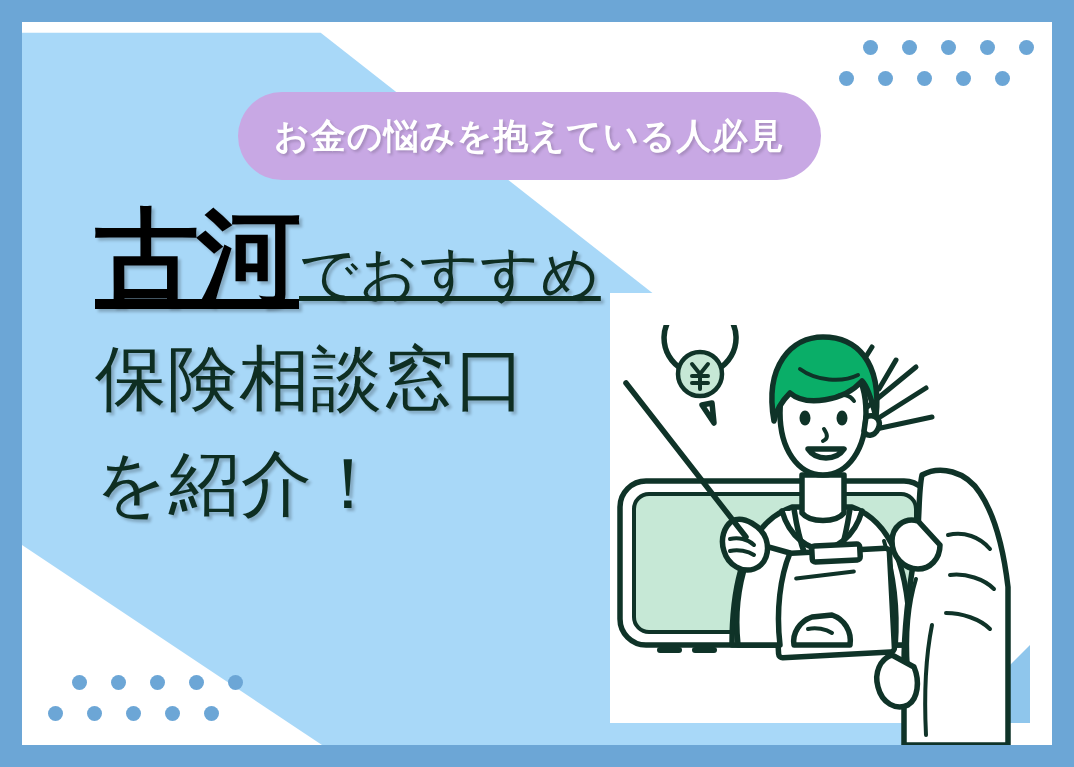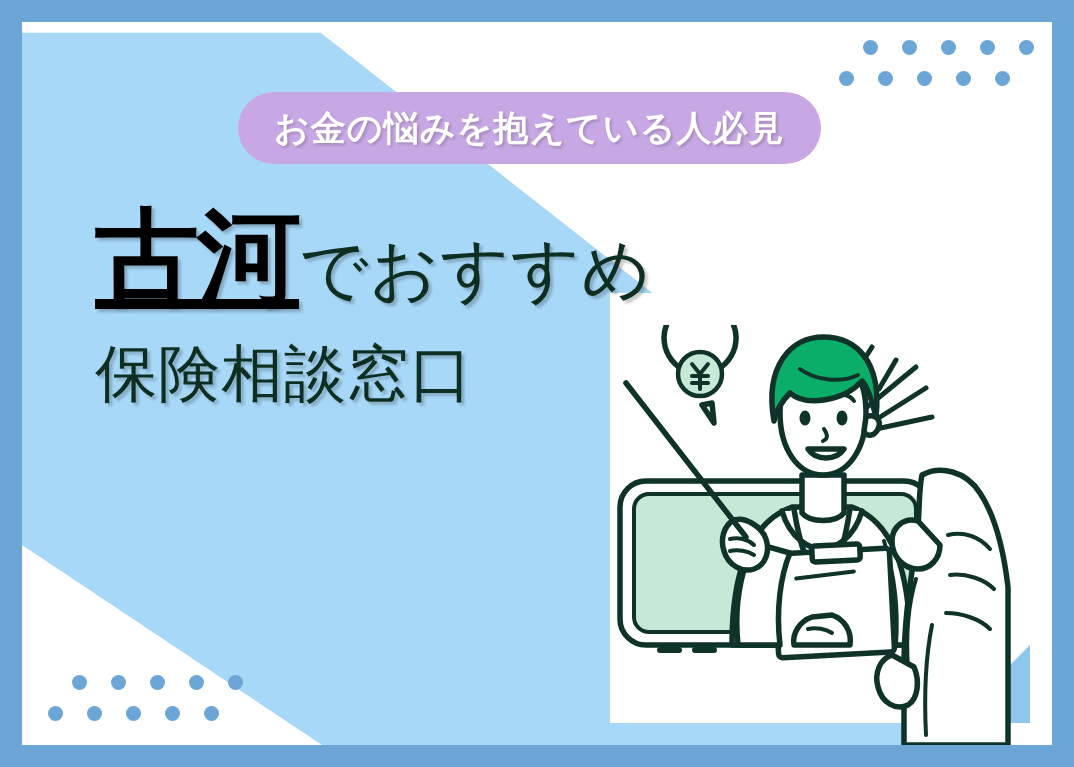--- a/index.html
+++ b/index.html
@@ -94,21 +94,21 @@
   #dots-bottom-left {
     bottom: 46px;
     left: 48px;
   }
 
   
   .badge {
     position: absolute;
     left: 238px;
     top: 92px;
-    height: 72px;
+    height: 88px;
     padding: 0 36px;
     display: flex;
     align-items: center;
     justify-content: center;
     background: #C8A8E4;
     border-radius: 44px;
   }
   .badge-text {
     color: #ffffff;
     font-size: 35px;
@@ -133,27 +133,28 @@
     text-shadow: 3px 3px 3px rgba(0,0,0,0.22);
   }
   .seg-place {
     font-size: 104px;
     font-weight: bold;
     color: #000000;
     letter-spacing: -2px;
     text-decoration: underline;
   }
   .seg-sub {
-    font-size: 68px;
+    font-size: 58px;
     font-weight: normal;
     color: #0E2E22;
     letter-spacing: 1px;
+    text-decoration: underline;
   }
   .seg-main {
-    font-size: 62px;
+    font-size: 71px;
     font-weight: normal;
     color: #0E2E22;
     letter-spacing: 1px;
   }
 
   
   #illustration {
     position: absolute;
     right: 22px;
     bottom: 22px;
@@ -210,20 +211,21 @@
 
   <div class="badge" style="background: rgb(200, 168, 228);">
     <span class="badge-text" style="color: rgb(255, 255, 255);">お金の悩みを抱えている人必見</span>
   </div>
 
   <div class="headline">
     <span class="hline">
       <span class="seg-place" style="color: rgb(0, 0, 0);">古河</span><span class="seg-sub" style="color: rgb(14, 46, 34);">でおすすめ</span>
     </span>
     <span class="hline seg-main" style="color: rgb(14, 46, 34);">保険相談窓口</span>
+    <span class="hline seg-main" style="color: rgb(14, 46, 34);">を紹介！</span>
   </div>
 
   <div id="illustration">
     <svg viewBox="0 0 448 420" xmlns="http://www.w3.org/2000/svg">
       <defs>
         <style>
           .ln { fill:none; stroke:#0F3328; stroke-width:5.5; stroke-linecap:round; stroke-linejoin:round; }
           .ln2 { fill:none; stroke:#0F3328; stroke-width:4; stroke-linecap:round; stroke-linejoin:round; }
           .wfill { fill:#FFFFFF; stroke:#0F3328; stroke-width:5.5; stroke-linejoin:round; stroke-linecap:round; }
           .hair { fill:#0AAE68; stroke:#0F3328; stroke-width:5.5; stroke-linejoin:round; }

